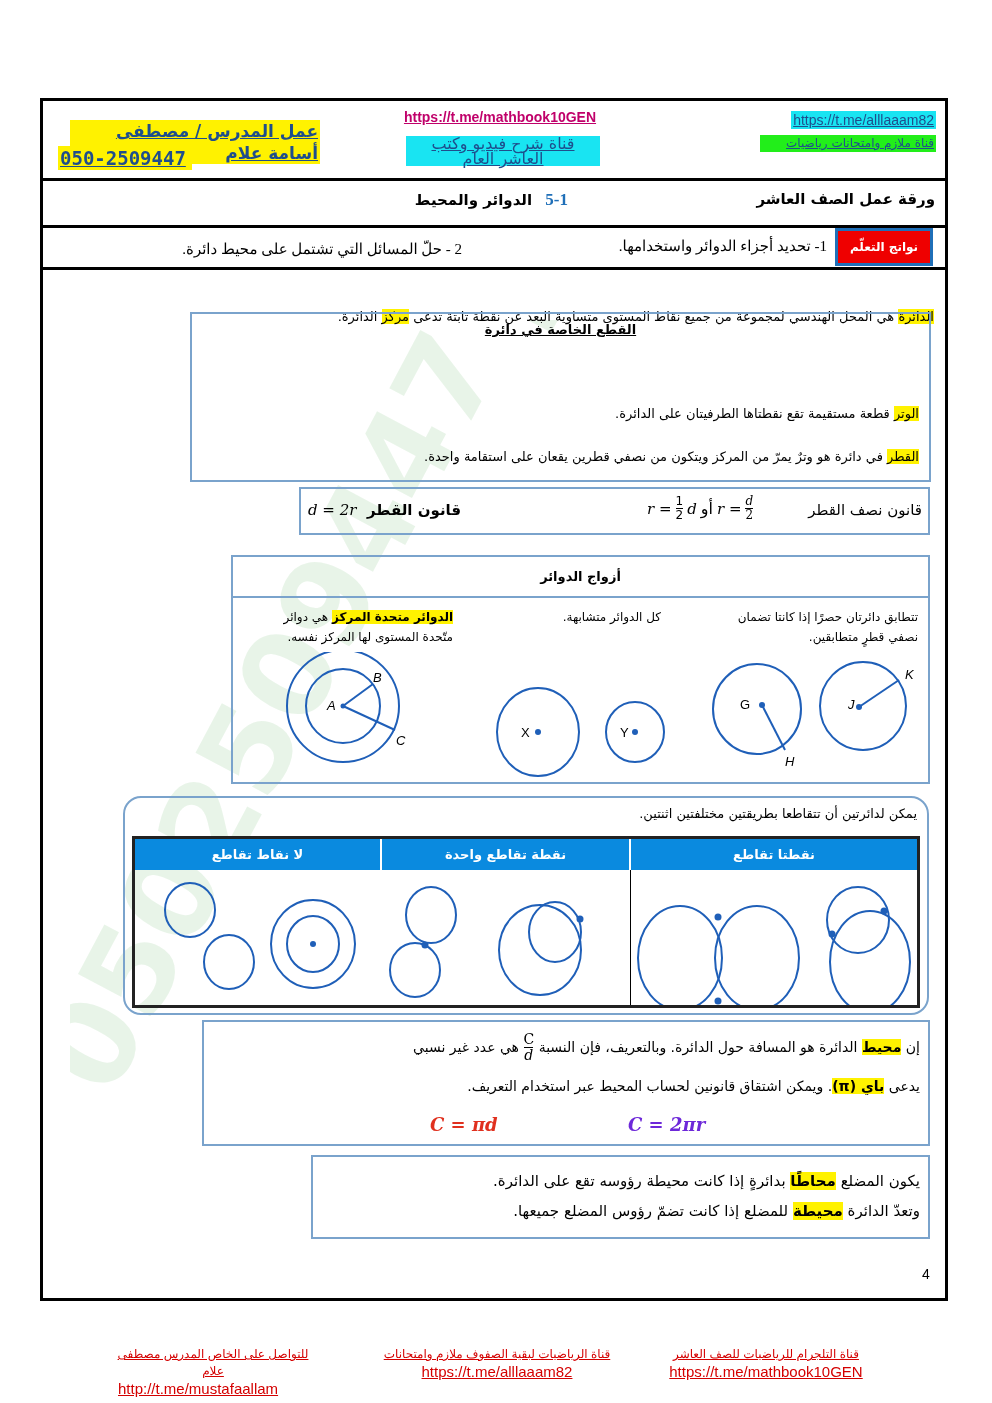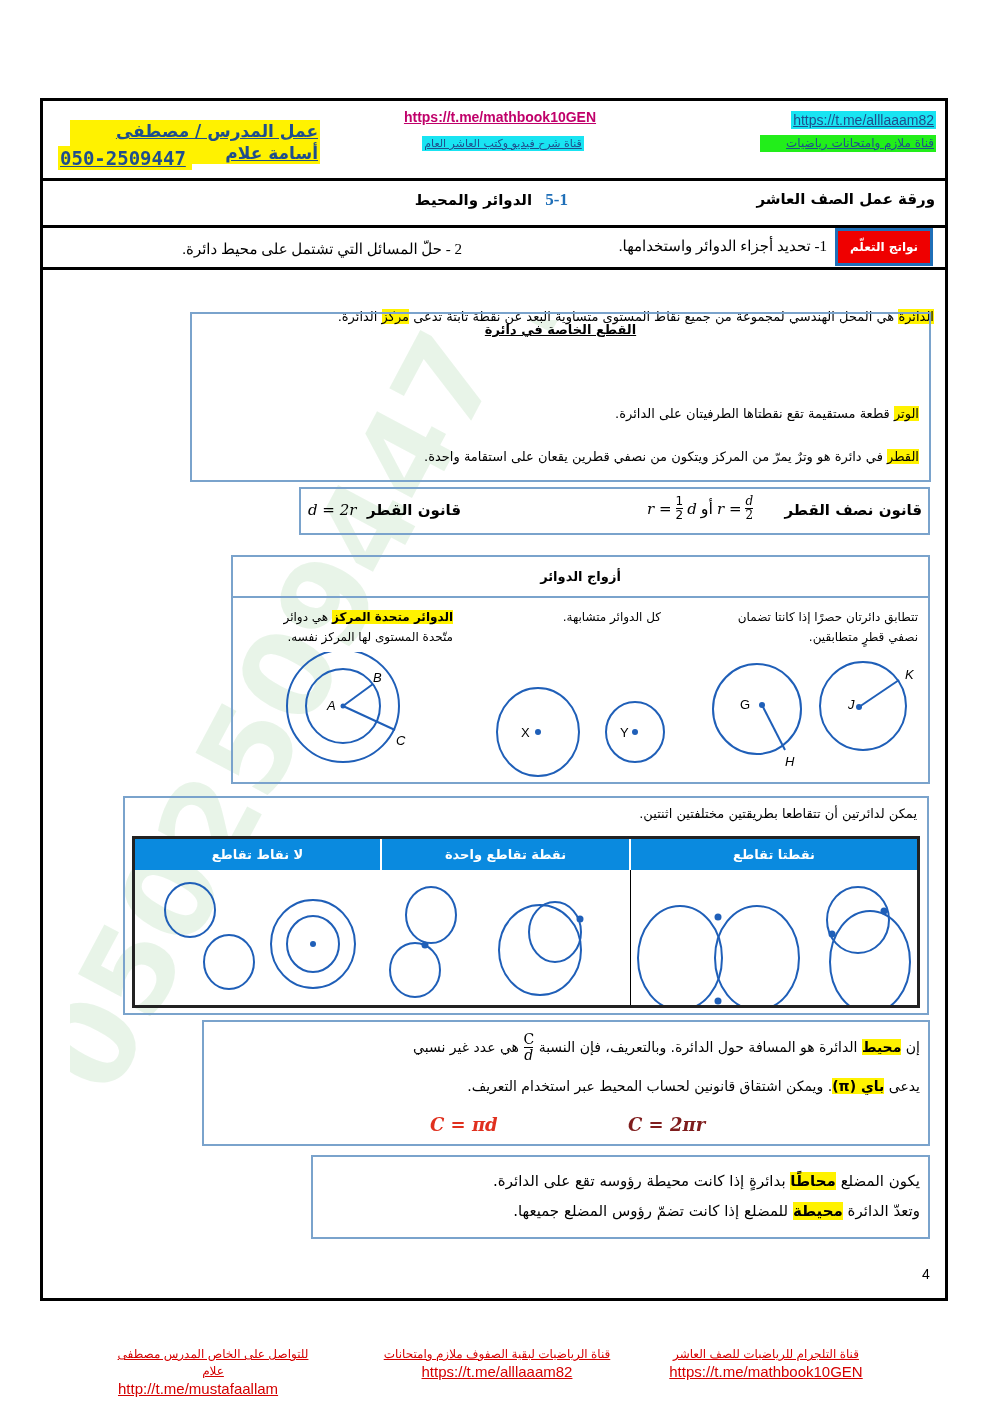--- a/index.html
+++ b/index.html
@@ -29,21 +29,21 @@
 
 <div class="abs rtl" style="left:58px;top:120px;width:262px;">
   <div style="display:inline-block;background:#fff200;color:#1f4e8c;font-weight:bold;font-size:17px;line-height:22px;text-decoration:underline;padding:0 2px;margin-left:12px;">عمل المدرس / مصطفى أسامة علام</div>
 </div>
 <div class="abs" style="left:58px;top:146px;">
   <div style="display:inline-block;background:#fff200;color:#1f4e8c;font-weight:bold;font-size:19px;line-height:24px;text-decoration:underline;padding:0 6px 0 2px;font-family:'DejaVu Sans Mono',monospace;">050-2509447</div>
 </div>
 
 <div class="abs" style="left:400px;top:108px;width:200px;text-align:center;">
   <div style="color:#c0006a;font-weight:bold;font-size:14px;text-decoration:underline;line-height:18px;font-family:'Liberation Sans',sans-serif;">https://t.me/mathbook10GEN</div>
-  <div style="display:inline-block;margin-top:10px;background:#19e4f2;color:#1f4e8c;font-size:11px;line-height:15px;text-decoration:underline;padding:0 2px;direction:rtl;margin-left:6px;">قناة شرح فيديو وكتب العاشر العام</div>
+  <div style="display:inline-block;margin-top:10px;background:#19e4f2;color:#1f4e8c;font-size:16px;line-height:15px;text-decoration:underline;padding:0 2px;direction:rtl;margin-left:6px;">قناة شرح فيديو وكتب العاشر العام</div>
 </div>
 
 <div class="abs" style="left:760px;top:110px;width:176px;text-align:right;">
   <div style="display:inline-block;background:#19e4f2;color:#1f4e8c;font-size:14px;line-height:18px;text-decoration:underline;padding:0 2px;font-family:'Liberation Sans',sans-serif;">https://t.me/alllaaam82</div>
   <div style="display:inline-block;margin-top:6px;background:#22ee1a;color:#1f4e8c;font-size:12px;line-height:17px;text-decoration:underline;padding:0 2px;direction:rtl;width:172px;">قناة ملازم وامتحانات رياضيات</div>
 </div>
 
 <div class="hline" style="left:43px;top:178px;width:902px;"></div>
 
 <div class="abs rtl" style="right:57px;top:190px;font-weight:bold;font-size:15px;">ورقة عمل الصف العاشر</div>
@@ -73,21 +73,21 @@
     <span class="hl">الوتر</span>
     <span>قطعة مستقيمة تقع نقطتاها الطرفيتان على الدائرة.</span>
   </div>
   <div class="rtl txt" style="position:absolute;right:10px;top:134px;width:720px;">
     <span class="hl">القطر</span>
     <span>في دائرة هو وترٌ يمرّ من المركز ويتكون من نصفي قطرين يقعان على استقامة واحدة.</span>
   </div>
 </div>
 
 <div class="bluebox" style="left:299px;top:487px;width:631px;height:48px;">
-  <div class="abs rtl" style="right:6px;top:12px;font-weight:bold;font-size:15px;">قانون نصف القطر</div>
+  <div class="abs rtl" style="right:6px;top:12px;font-weight:normal;font-size:15px;">قانون نصف القطر</div>
   <div class="abs" style="left:346px;top:6px;font-size:15px;display:flex;align-items:center;gap:4px;">
     <span class="math">r =</span>
     <span style="display:inline-flex;flex-direction:column;align-items:center;font-size:12px;line-height:13px;">
         <span>1</span>
         <span style="border-top:1px solid #000;">2</span>
       </span>
     <span class="math">d</span>
     <span style="font-size:16px;">أو</span>
     <span class="math">r =</span>
     <span class="math" style="display:inline-flex;flex-direction:column;align-items:center;font-size:12px;line-height:13px;">
@@ -137,21 +137,21 @@
       <text x="288" y="85" font-style="normal">X</text>
       <text x="387" y="85" font-style="normal">Y</text>
       <text x="507" y="57" font-style="normal">G</text>
       <text x="552" y="114">H</text>
       <text x="615" y="57">J</text>
       <text x="672" y="27">K</text>
     </g>
   </svg>
 </div>
 
-<div class="bluebox" style="left:123px;top:796px;width:806px;height:219px;">
+<div class="bluebox" style="left:123px;top:796px;width:806px;height:219px;border-radius:18px;">
   <div class="abs rtl" style="right:10px;top:8px;font-size:13px;">يمكن لدائرتين أن تتقاطعا بطريقتين مختلفتين اثنتين.</div>
 </div>
 <div class="tbl">
   <div class="th" style="left:0;width:245px;">لا نقاط تقاطع</div>
   <div class="th" style="left:247px;width:247px;">نقطة تقاطع واحدة</div>
   <div class="th" style="left:496px;width:286px;">نقطتا تقاطع</div>
   <div class="abs" style="left:495px;top:31px;width:1px;height:135px;background:#000;"></div>
   <svg class="abs" style="left:0;top:31px;" width="782" height="135">
     <g fill="none" stroke="#1f5fb8" stroke-width="2">
 
@@ -191,21 +191,21 @@
       <span>C</span>
       <span style="border-top:1px solid #000;font-style:italic;">d</span>
     </span>
     <span>هي عدد غير نسبي</span>
   </div>
   <div class="abs rtl" style="right:8px;top:52px;width:710px;font-size:14px;line-height:24px;">
     <span>يدعى</span>
     <span class="hl" style="font-weight:bold;">باي (π)</span><span>. ويمكن اشتقاق قانونين لحساب المحيط عبر استخدام التعريف.</span>
   </div>
   <div class="abs math" style="left:226px;top:92px;font-size:18px;color:#e0301e;font-weight:bold;">C = πd</div>
-  <div class="abs math" style="left:424px;top:92px;font-size:18px;color:#7f1d1d;font-weight:bold;">C = 2πr</div>
+  <div class="abs math" style="left:424px;top:92px;font-size:18px;color:#6d28d9;font-weight:bold;">C = 2πr</div>
 </div>
 
 <div class="bluebox" style="left:311px;top:1155px;width:619px;height:84px;">
   <div class="abs rtl" style="right:8px;top:10px;width:600px;font-size:15px;line-height:28px;">
     <span>يكون المضلع</span>
     <span class="hl" style="font-weight:bold;">محاطًا</span>
     <span>بدائرةٍ إذا كانت محيطة رؤوسه تقع على الدائرة.</span>
   </div>
   <div class="abs rtl" style="right:8px;top:40px;width:600px;font-size:15px;line-height:28px;">
     <span>وتعدّ الدائرة</span>

